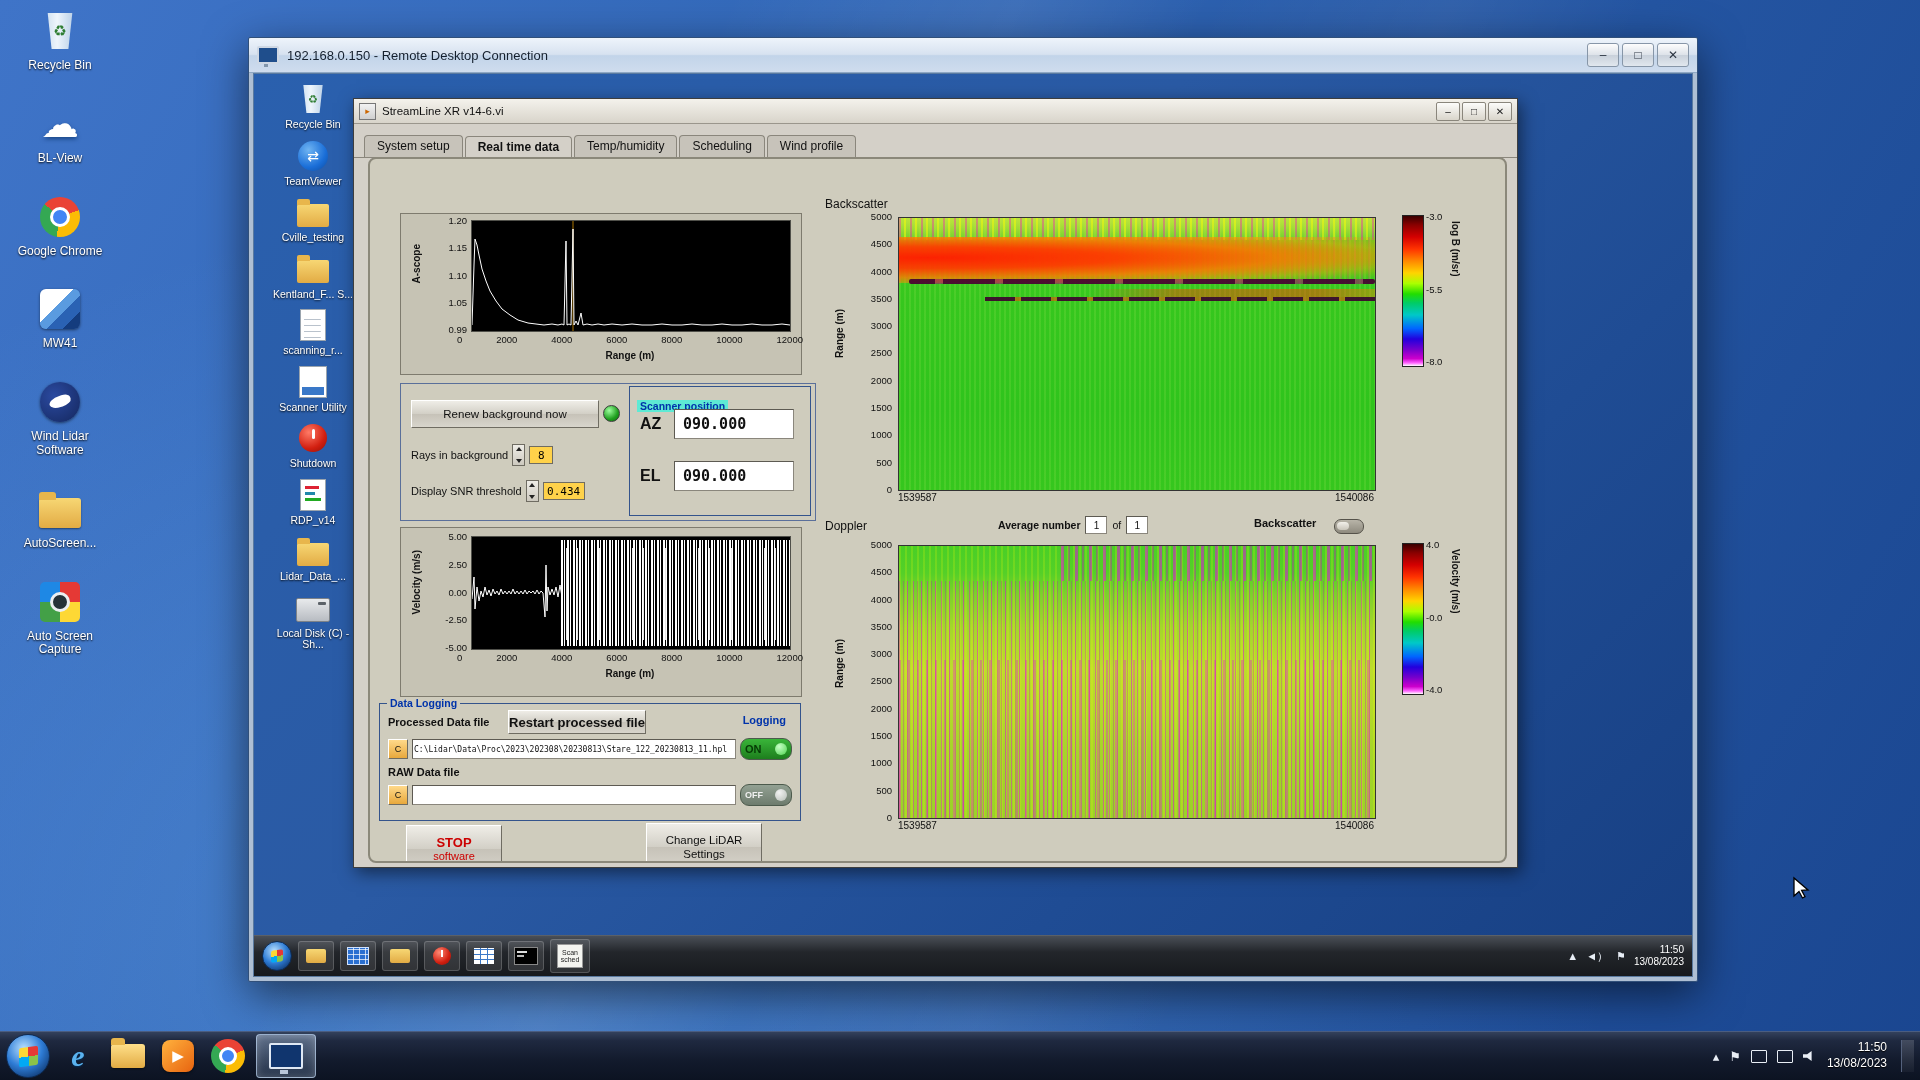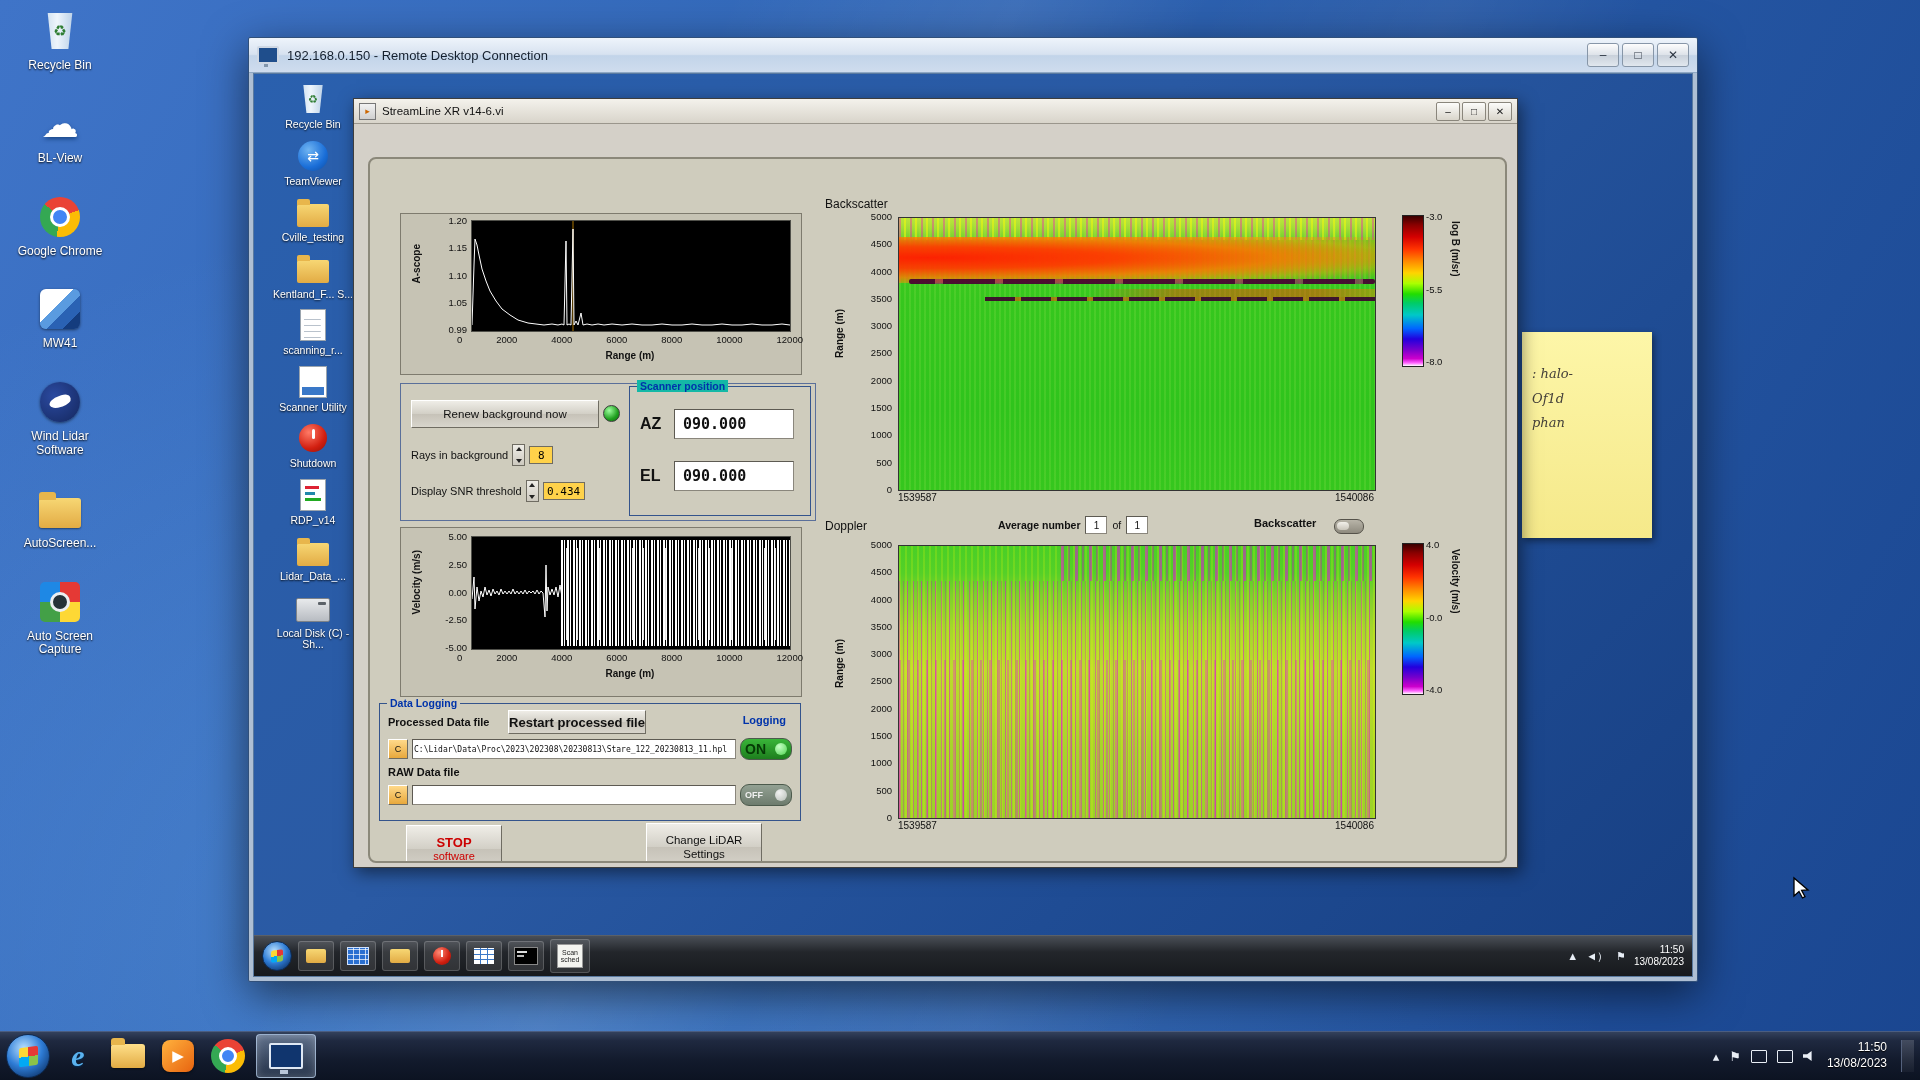--- a/index.html
+++ b/index.html
@@ -101,21 +101,21 @@
     background:linear-gradient(#efede7,#cdc9bf);border:1px solid #6f6c62;align-items:center;}
   .spin i{width:0;height:0;border-left:3px solid transparent;border-right:3px solid transparent;display:block;}
   .spin .up{border-bottom:4px solid #222;}
   .spin .dn{border-top:4px solid #222;}
   .yfield{background:#ffd24a;border:1px solid #6f6c62;font-family:"DejaVu Sans Mono",monospace;font-size:11px;
     display:flex;align-items:center;justify-content:center;color:#000;}
   .led{border-radius:50%;background:radial-gradient(circle at 35% 30%,#9dff9d,#1f9f1f 60%,#0c6f0c);border:1px solid #3c3c3c;}
   .toggle{border-radius:9px;display:flex;align-items:center;justify-content:space-between;padding:1px 4px;border:1px solid #4c5a4c;}
   .toggle .knob{width:12px;height:12px;border-radius:50%;}
   .toggle.on{background:linear-gradient(#39b539,#1d7e1d);}
-  .toggle.on .txt{font-size:14px;font-weight:bold;color:#053a05;}
+  .toggle.on .txt{font-size:11px;font-weight:bold;color:#053a05;}
   .toggle.on .knob{background:radial-gradient(circle at 35% 30%,#c6ffc6,#4fd24f);}
   .toggle.off{background:linear-gradient(#93a193,#6d7b6d);}
   .toggle.off .txt{font-size:9px;font-weight:bold;color:#f0f0f0;}
   .toggle.off .knob{background:radial-gradient(circle at 35% 30%,#f2f2f2,#b6bdb6);}
   .slide{width:28px;height:13px;border-radius:7px;background:linear-gradient(#b8b4a8,#8e8a7e);border:1px solid #55524a;position:relative;}
   .slide::after{content:"";position:absolute;left:2px;top:1.5px;width:12px;height:8px;border-radius:4px;background:linear-gradient(#f2f0ea,#c9c5ba);}
 
   .plotbox{position:absolute;background:#c6c3b4;border:1px solid #7e7b6e;}
   .black{position:absolute;background:#000;border:1px solid #50504a;overflow:hidden;}
   .xcenter{position:absolute;text-align:center;font-size:10px;font-weight:bold;color:#111;}
@@ -321,35 +321,37 @@
           <div class="lbl">Lidar_Data_...</div>
         </div>
         <div class="ri">
           <div class="ic34">
               <div class="disk-ic"></div>
             </div>
           <div class="lbl">Local Disk (C) - Sh...</div>
         </div>
       </div>
 
-      <div class="note">
-        <div>: halo-</div>
-        <div>Of1d</div>
-        <div>phan</div>
-      </div>
 
       <div class="app">
         <div class="app-tb">
           <div class="vi-ic">▸</div>
           <div class="t">StreamLine XR v14-6.vi</div>
           <div class="app-btns">
             <div class="app-btn">–</div>
             <div class="app-btn">□</div>
             <div class="app-btn">✕</div>
           </div>
+        </div>
+        <div class="tabs">
+          <div class="tab">System setup</div>
+          <div class="tab active">Real time data</div>
+          <div class="tab">Temp/humidity</div>
+          <div class="tab">Scheduling</div>
+          <div class="tab">Wind profile</div>
         </div>
 
         <div class="main">
 
           <div class="plotbox" style="left:30px;top:54px;width:400px;height:160px;">
             <div class="vlabel" style="position:absolute;left:10px;top:30px;">A-scope</div>
             <div class="ticks-col" style="position:absolute;left:30px;top:1px;width:36px;height:120px;">
               <span>1.20</span>
                 <span>1.15</span>
                 <span>1.10</span>
@@ -387,21 +389,21 @@
             </div>
             <div style="position:absolute;left:10px;top:96px;display:flex;align-items:center;gap:4px;">
               <span style="font-size:11px;">Display SNR threshold</span>
               <span class="spin">
                   <i class="up"></i>
                   <i class="dn"></i>
                 </span>
               <span class="yfield" style="width:40px;height:16px;">0.434</span>
             </div>
             <div class="grp" style="left:228px;top:2px;width:180px;height:128px;border-color:#34548c;">
-              <div class="grp-title" style="background:#14b8a6;">Scanner position</div>
+              <div class="grp-title" style="background:#5eead4;margin-top:20px;">Scanner position</div>
               <div style="position:absolute;left:10px;top:28px;font-size:16px;font-weight:bold;">AZ</div>
               <div class="inset" style="position:absolute;left:44px;top:22px;width:110px;height:28px;display:flex;align-items:center;padding-left:8px;font-family:'DejaVu Sans Mono',monospace;font-size:15px;font-weight:bold;">090.000</div>
               <div style="position:absolute;left:10px;top:80px;font-size:16px;font-weight:bold;">EL</div>
               <div class="inset" style="position:absolute;left:44px;top:74px;width:110px;height:28px;display:flex;align-items:center;padding-left:8px;font-family:'DejaVu Sans Mono',monospace;font-size:15px;font-weight:bold;">090.000</div>
             </div>
           </div>
 
           <div class="plotbox" style="left:30px;top:368px;width:400px;height:168px;">
             <div class="vlabel" style="position:absolute;left:10px;top:22px;">Velocity (m/s)</div>
             <div class="ticks-col" style="position:absolute;left:30px;top:3px;width:36px;height:122px;">

